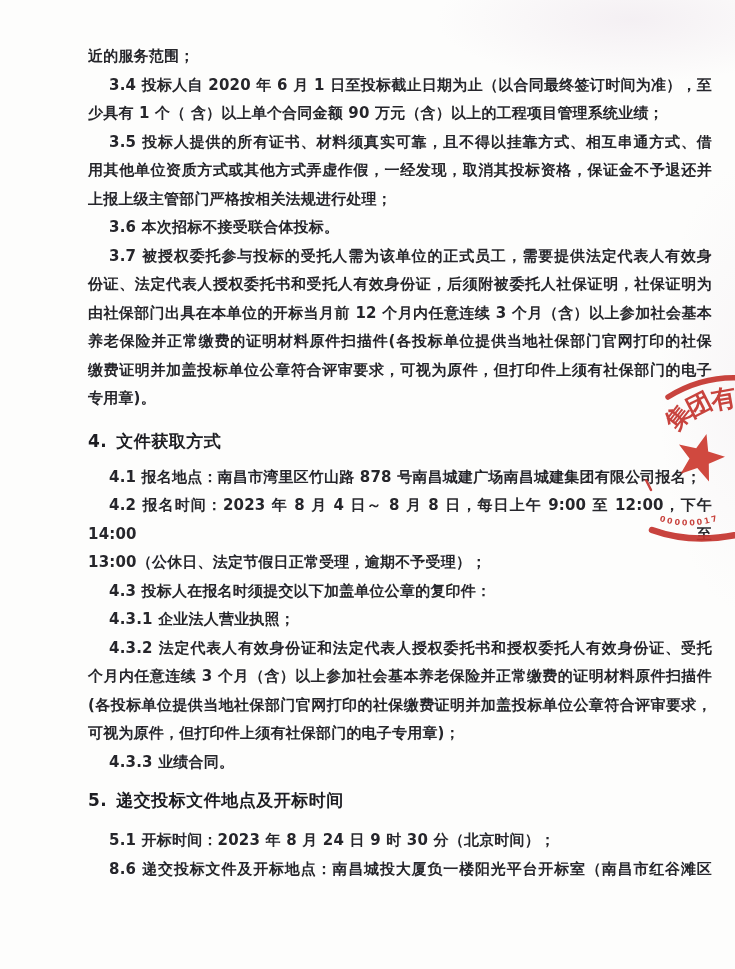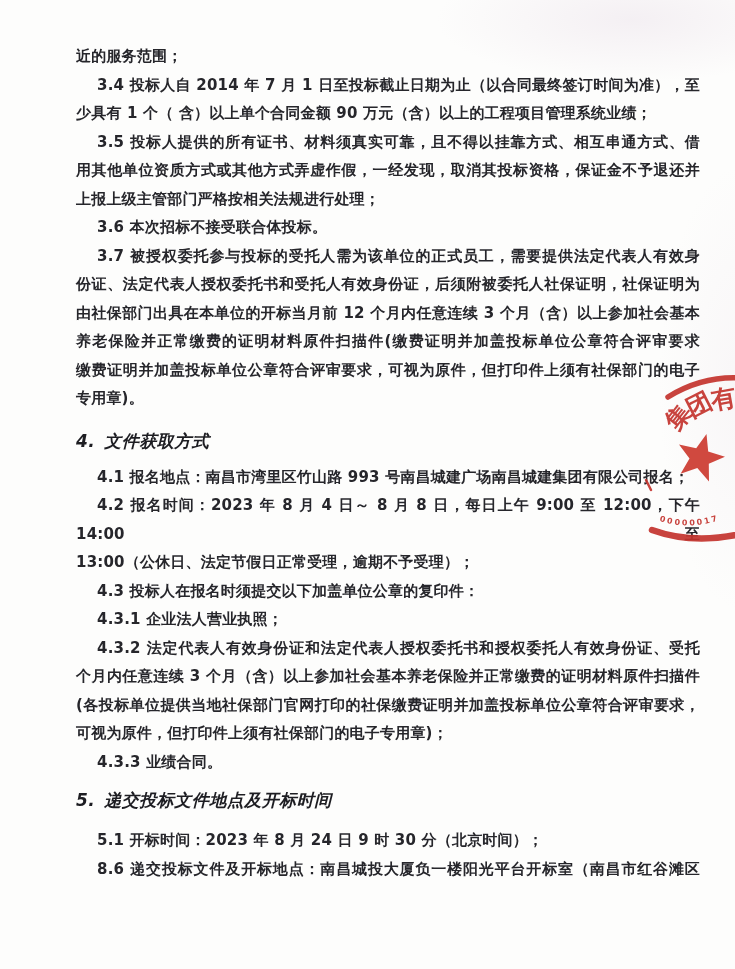--- a/index.html
+++ b/index.html
@@ -14,42 +14,41 @@
     width: 735px; height: 969px;
     overflow: hidden;
     background:
       radial-gradient(ellipse 280px 90px at 86% 2%, rgba(208,186,208,0.20), rgba(208,186,208,0) 70%),
       radial-gradient(ellipse 120px 320px at 101% 40%, rgba(214,196,214,0.12), rgba(214,196,214,0) 70%),
       #fdfdfc;
     color: #26262b;
   }
   .textblock {
     position: absolute;
-    left: 76px; top: 42px;
+    left: 88px; top: 42px;
     width: 624px;
     font-size: 15px;
     font-weight: 600;
     letter-spacing: 0.2px;
   }
   .line {
     line-height: 28.5px;
     min-height: 28.5px;
     text-align: justify;
     text-align-last: left;
   }
   .line.full { text-align-last: justify; }
   .line.first { text-indent: 21px; }
   .heading {
     font-size: 17px;
     font-weight: 700;
     letter-spacing: 0.5px;
     line-height: 24px;
     margin: 16px 0 10px 0;
     color: #1d1d22;
-    font-style: italic;
   }
   .heading.h5 { margin: 12px 0 14px 0; }
   .hnum { margin-right: 9px; }
   .stamp {
     position: absolute;
     left: 612px; top: 350px;
     width: 150px; height: 220px;
     opacity: 0.92;
     pointer-events: none;
   }
@@ -72,49 +71,49 @@
 <body>
 
 <div class="page">
   <div class="textblock">
 
     <div class="para">
       <div class="line">近的服务范围；</div>
     </div>
 
     <div class="para">
-      <div class="line first full">3.4 投标人自 2014 年 7 月 1 日至投标截止日期为止（以合同最终签订时间为准），至</div>
+      <div class="line first full">3.4 投标人自 2020 年 6 月 1 日至投标截止日期为止（以合同最终签订时间为准），至</div>
       <div class="line">少具有 1 个（ 含）以上单个合同金额 90 万元（含）以上的工程项目管理系统业绩；</div>
     </div>
 
     <div class="para">
       <div class="line first full">3.5 投标人提供的所有证书、材料须真实可靠，且不得以挂靠方式、相互串通方式、借</div>
       <div class="line full">用其他单位资质方式或其他方式弄虚作假，一经发现，取消其投标资格，保证金不予退还并</div>
       <div class="line">上报上级主管部门严格按相关法规进行处理；</div>
     </div>
 
     <div class="para">
       <div class="line first">3.6 本次招标不接受联合体投标。</div>
     </div>
 
     <div class="para">
       <div class="line first full">3.7 被授权委托参与投标的受托人需为该单位的正式员工，需要提供法定代表人有效身</div>
       <div class="line full">份证、法定代表人授权委托书和受托人有效身份证，后须附被委托人社保证明，社保证明为</div>
       <div class="line full">由社保部门出具在本单位的开标当月前 12 个月内任意连续 3 个月（含）以上参加社会基本</div>
-      <div class="line full">养老保险并正常缴费的证明材料原件扫描件(缴费证明并加盖投标单位公章符合评审要求</div>
+      <div class="line full">养老保险并正常缴费的证明材料原件扫描件(各投标单位提供当地社保部门官网打印的社保</div>
       <div class="line full">缴费证明并加盖投标单位公章符合评审要求，可视为原件，但打印件上须有社保部门的电子</div>
       <div class="line">专用章)。</div>
     </div>
 
     <div class="heading">
       <span class="hnum">4.</span><span class="htitle">文件获取方式</span>
     </div>
 
     <div class="para">
-      <div class="line first">4.1 报名地点：南昌市湾里区竹山路 993 号南昌城建广场南昌城建集团有限公司报名；</div>
+      <div class="line first">4.1 报名地点：南昌市湾里区竹山路 878 号南昌城建广场南昌城建集团有限公司报名；</div>
     </div>
 
     <div class="para">
       <div class="line first full">4.2 报名时间：2023 年 8 月 4 日～ 8 月 8 日，每日上午 9:00 至 12:00，下午 14:00 至</div>
       <div class="line">13:00（公休日、法定节假日正常受理，逾期不予受理）；</div>
     </div>
 
     <div class="para">
       <div class="line first">4.3 投标人在报名时须提交以下加盖单位公章的复印件：</div>
     </div>

